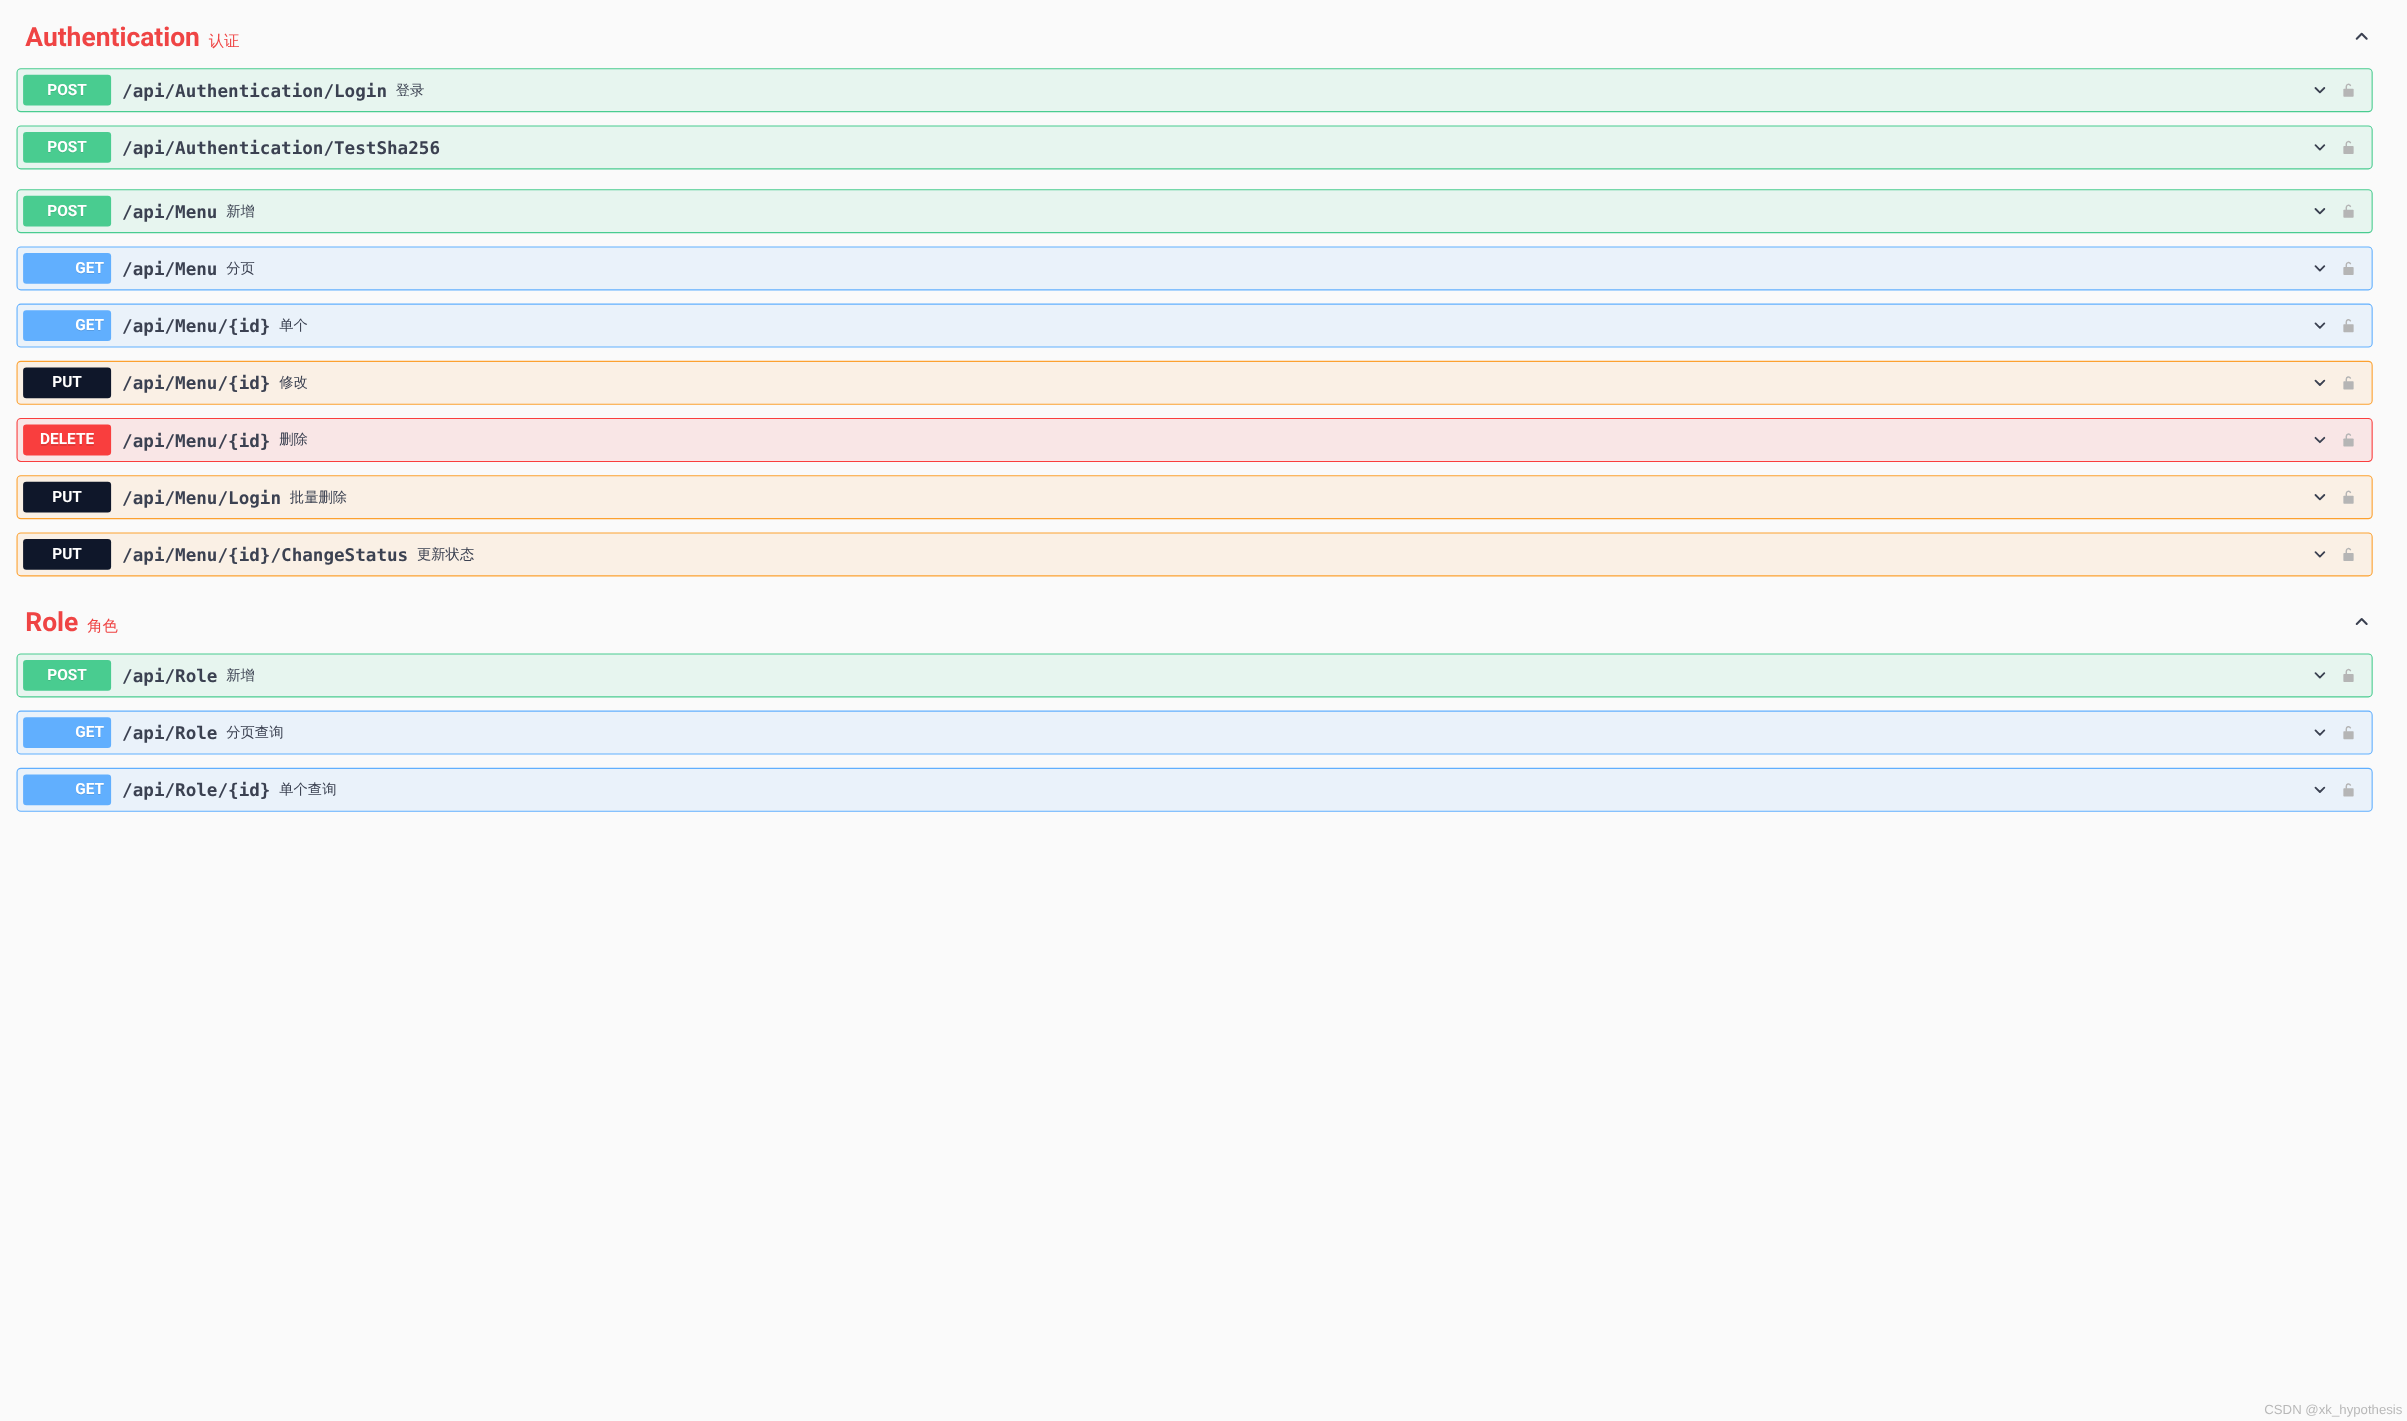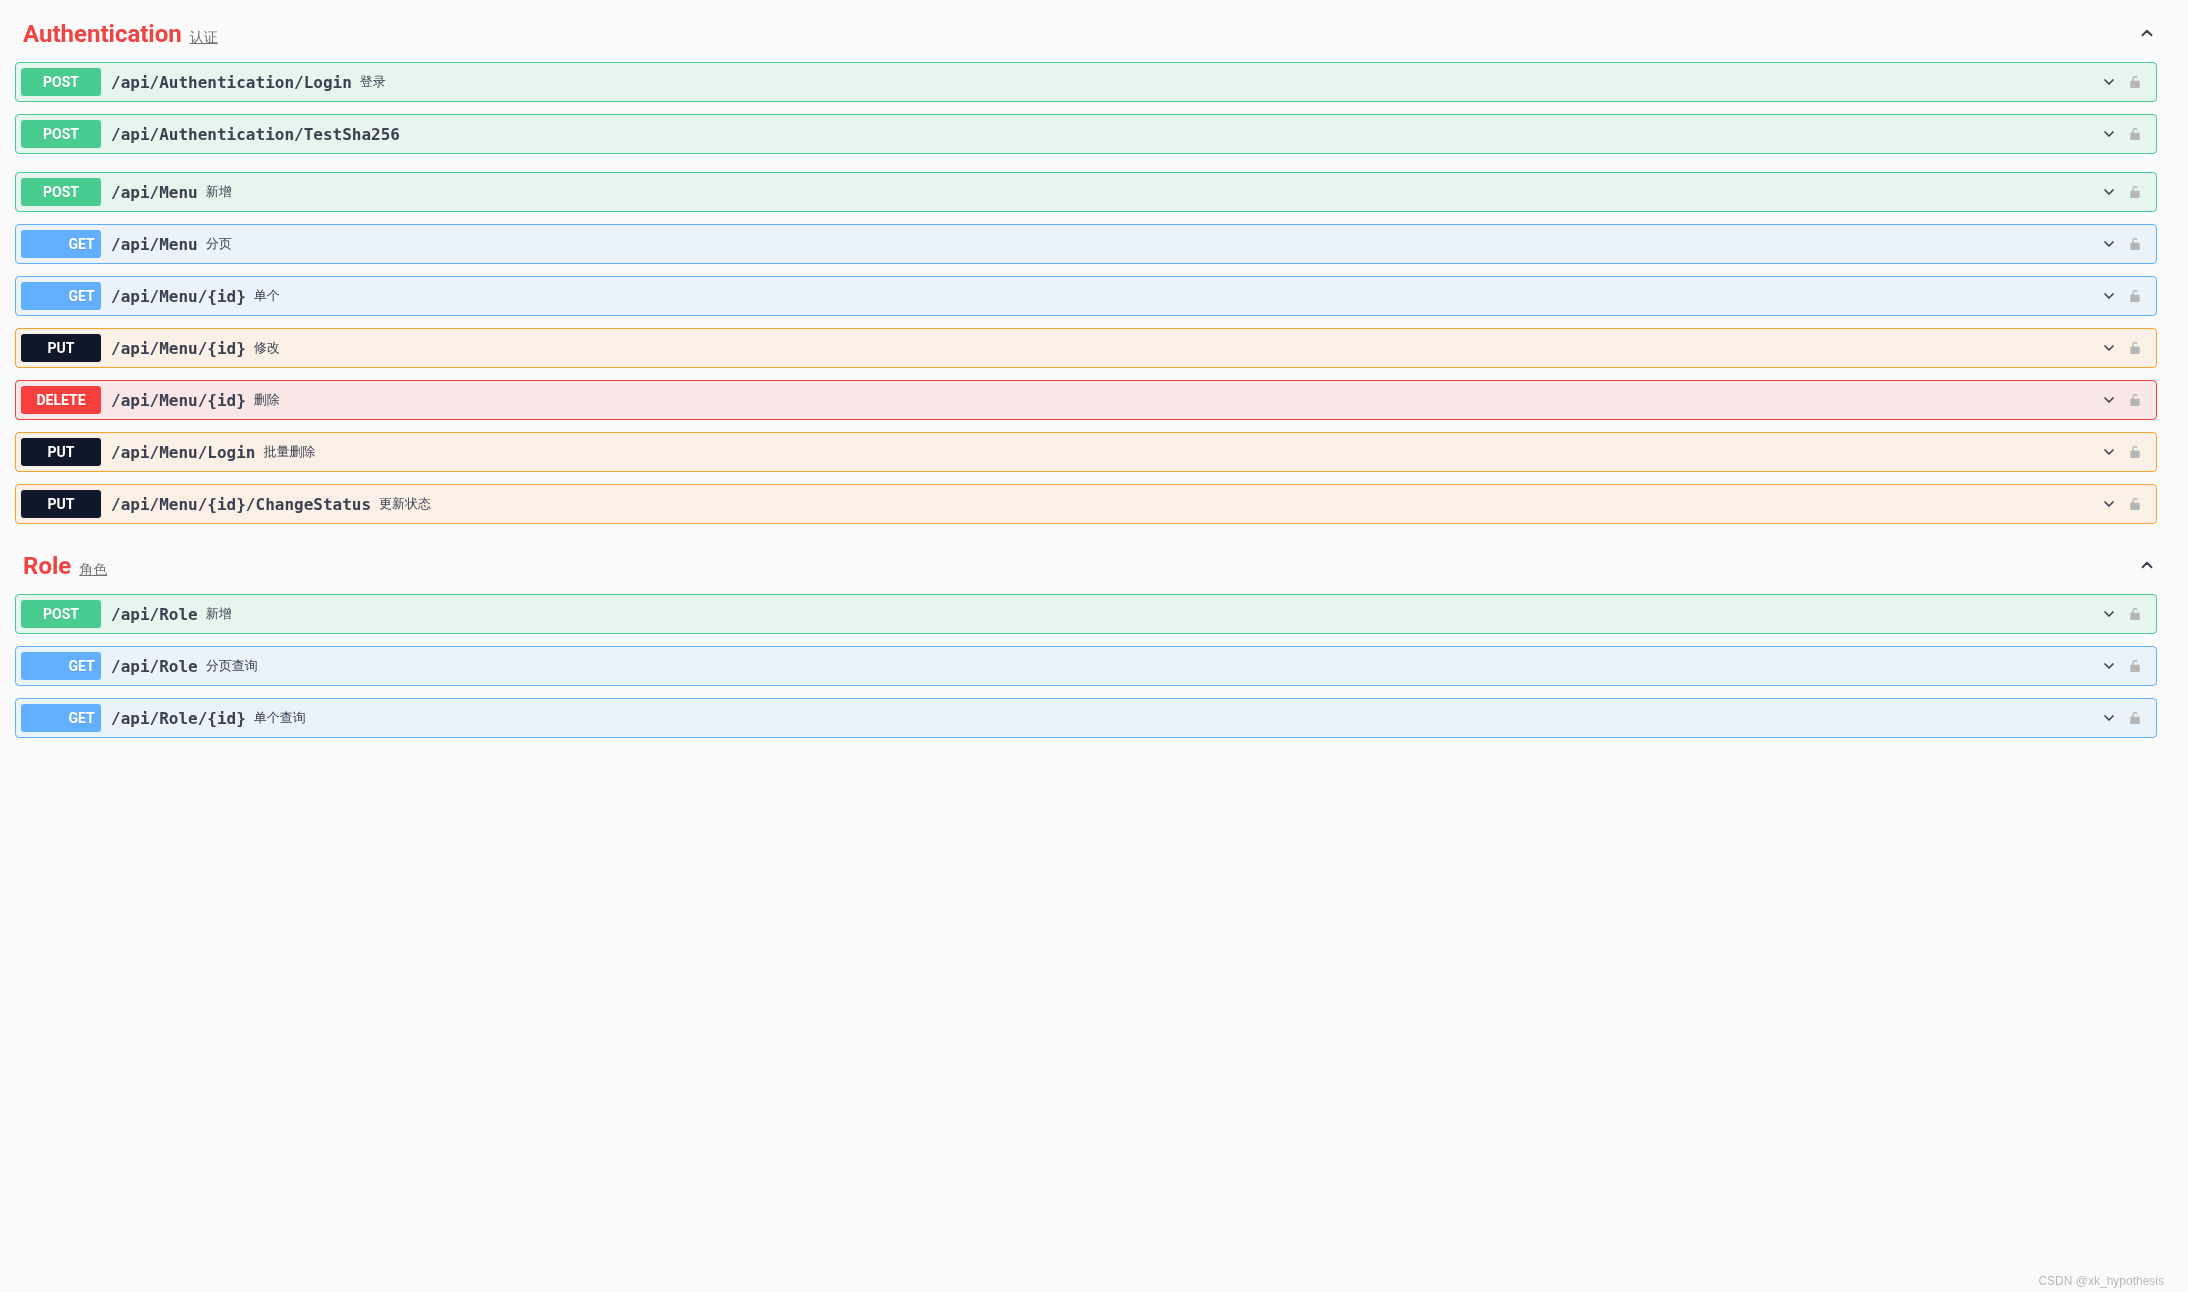--- a/index.html
+++ b/index.html
@@ -16,24 +16,23 @@
   padding: 10px 8px 14px 8px;
   cursor: pointer;
 }
 .tag-header h2 {
   font-size: 24px;
   font-weight: 700;
   color: #ef4444;
 }
 .tag-header .tag-desc {
   font-size: 14px;
-  color: #737373;
+  color: #ef4444;
   margin-left: 8px;
   font-weight: 400;
-  text-decoration: underline;
 }
 .tag-header .spacer { flex: 1; }
 .tag-arrow {
   width: 20px; height: 20px;
   display: flex; align-items: center; justify-content: center;
   margin-right: 8px;
 }
 .op-block {
   border-radius: 4px;
   margin: 0 16px 12px 0;
@@ -80,21 +79,21 @@
 }
 .op-summary .spacer { flex: 1; }
 .op-arrow, .op-lock {
   display: flex; align-items: center; justify-content: center;
   width: 22px; height: 22px;
   color: #3b4151;
 }
 .op-lock { color: #b5b5b5; margin-left: 4px; }
 .watermark {
   position: fixed;
-  right: 24px;
+  right: 4px;
   bottom: 4px;
   font-size: 12px;
   color: rgba(60,60,60,0.35);
   font-family: Arial, sans-serif;
 }
 svg { display: block; }
 </style>
 </head>
 <body>
 

